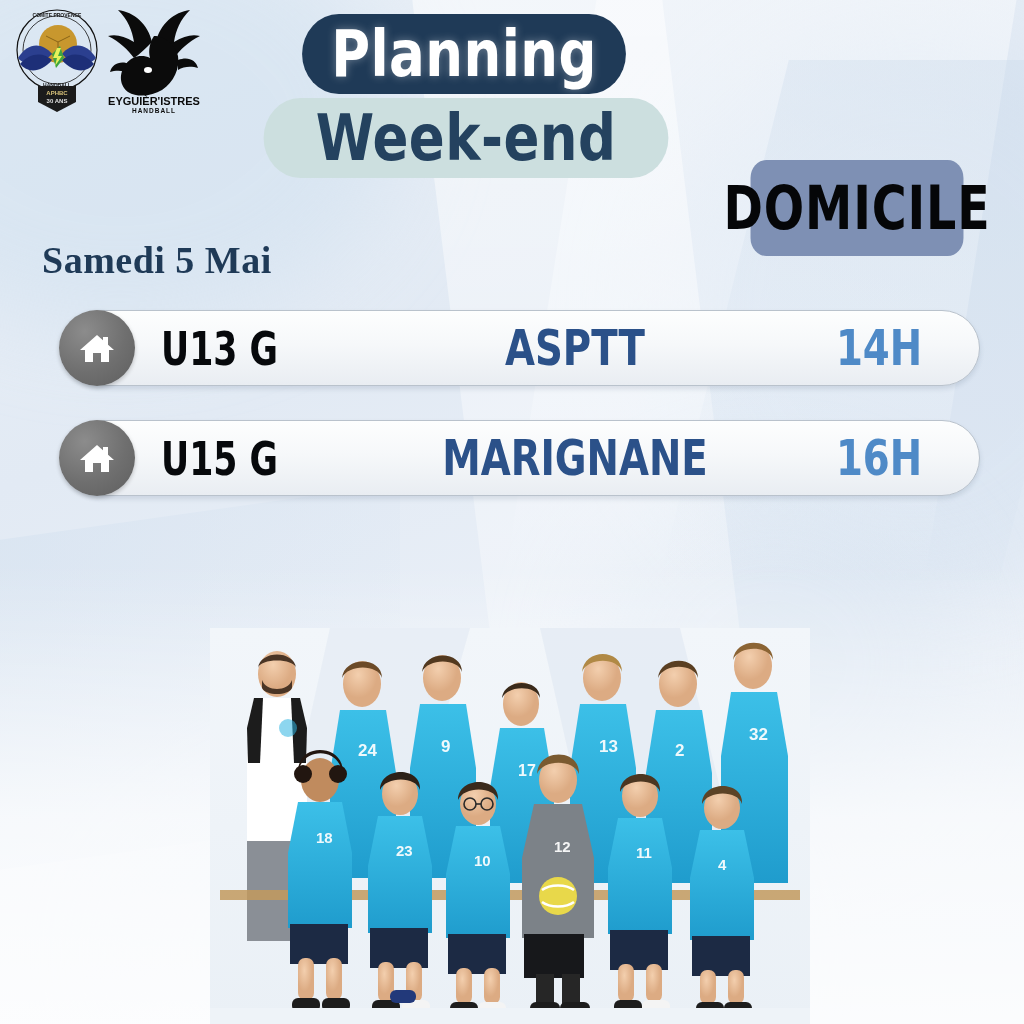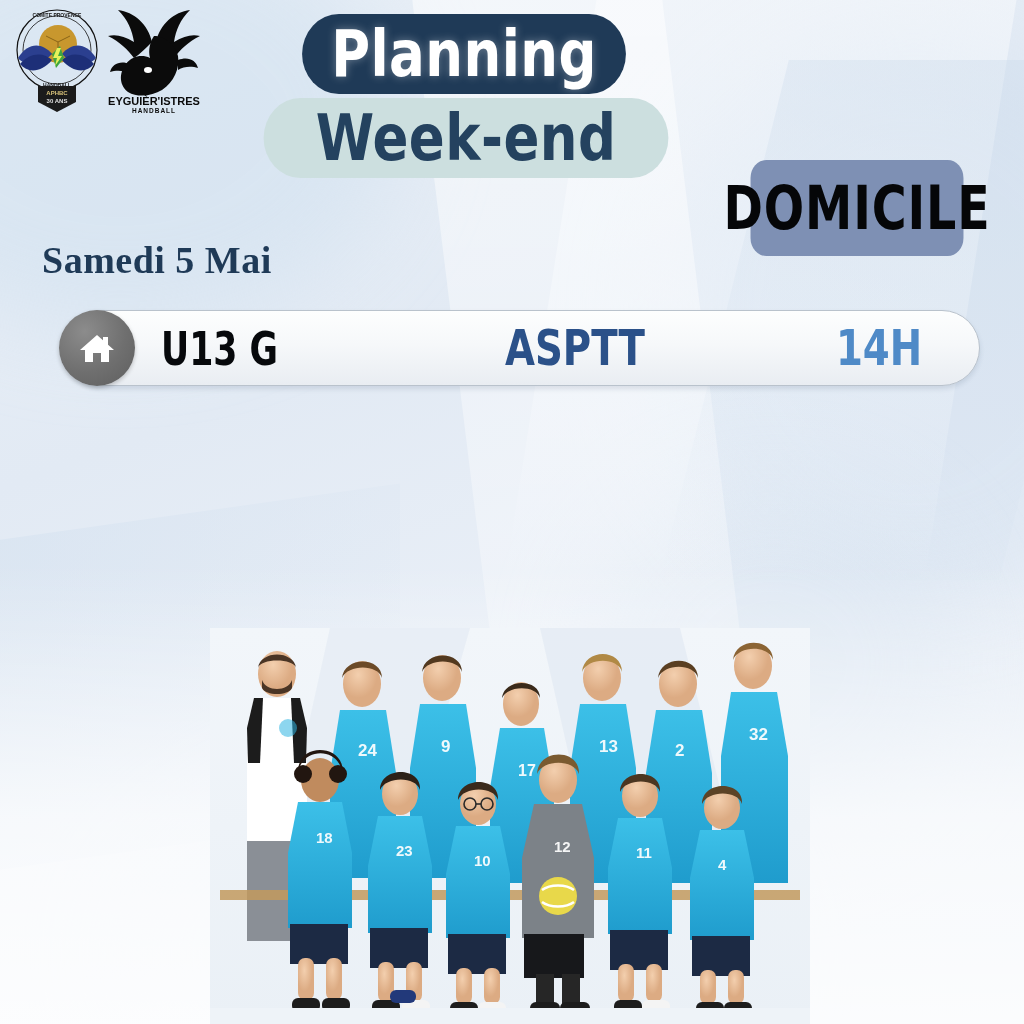--- a/index.html
+++ b/index.html
@@ -226,20 +226,31 @@
       <svg width="44" height="44" viewBox="0 0 44 44">
         <path d="M22 9 L39 24 L34 24 L34 36 L26 36 L26 27 L18 27 L18 36 L10 36 L10 24 L5 24 Z" fill="#ffffff"></path>
         <rect x="28" y="11" width="5" height="8" fill="#ffffff"></rect>
       </svg>
     </div>
     <div class="cat">U13 G</div>
     <div class="opp">ASPTT</div>
     <div class="time">14H</div>
   </div>
 
+  <div class="match-row">
+    <div class="home-icon">
+      <svg width="44" height="44" viewBox="0 0 44 44">
+        <path d="M22 9 L39 24 L34 24 L34 36 L26 36 L26 27 L18 27 L18 36 L10 36 L10 24 L5 24 Z" fill="#ffffff"></path>
+        <rect x="28" y="11" width="5" height="8" fill="#ffffff"></rect>
+      </svg>
+    </div>
+    <div class="cat">U15 G</div>
+    <div class="opp">MARIGNANE</div>
+    <div class="time">16H</div>
+  </div>
 
 
 </div>
 
 <div id="team-photo">
   <svg viewBox="0 0 600 396" preserveAspectRatio="none">
     <defs>
       <linearGradient id="jg" x1="0" y1="0" x2="0" y2="1">
         <stop offset="0" stop-color="#3cc0e8"></stop>
         <stop offset="1" stop-color="#1f9ccd"></stop>

